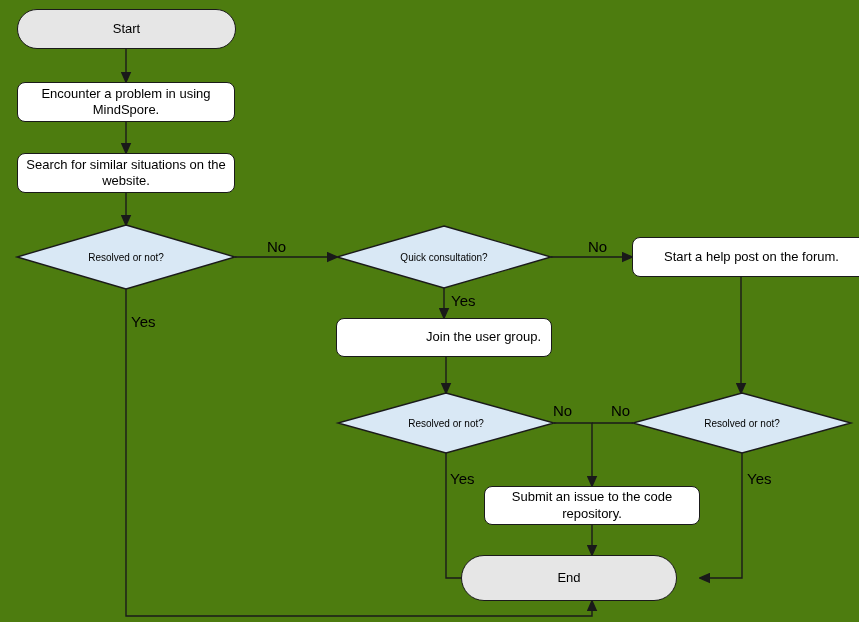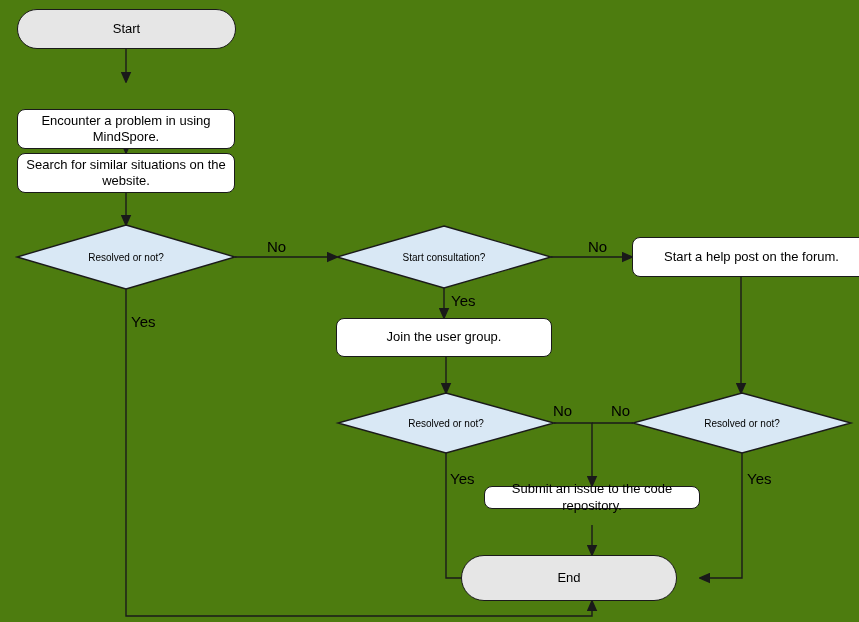--- a/index.html
+++ b/index.html
@@ -27,25 +27,25 @@
   }
   .terminal{background:var(--terminal_fill);border-radius:23px;}
   .process{border-radius:8px;}
   .diamond-label{
     position:absolute;display:flex;align-items:center;justify-content:center;
     font-size:10px;line-height:1.3;background:transparent;border:none;
   }
   .edge-label{position:absolute;font-size:15px;line-height:15px;white-space:nowrap;}
   
   .n-start   {left:17px;  top:9px;   width:219px; height:40px;}
-  .n-encounter{left:17px; top:82px;  width:218px; height:40px; padding:0 21px;margin-top:27px;}
+  .n-encounter{left:17px; top:82px;  width:218px; height:40px; padding:0 21px;}
   .n-search  {left:17px;  top:153px; width:218px; height:40px; padding:0 6px;}
   .n-forum   {left:632px; top:237px; width:239px; height:40px; padding:0 10px;}
-  .n-join    {left:336px; top:318px; width:216px; height:39px; padding:4px 10px;}
-  .n-issue   {left:484px; top:486px; width:216px; height:23px; padding:0 10px;}
+  .n-join    {left:336px; top:318px; width:216px; height:39px; padding:4px 10px;justify-content:flex-end;}
+  .n-issue   {left:484px; top:486px; width:216px; height:39px; padding:0 10px;}
   .n-end     {left:461px; top:555px; width:216px; height:46px;}
   
   .l-d1{left:81px;  top:232px; width:90px; height:50px;}
   .l-d2{left:399px; top:232px; width:90px; height:50px;}
   .l-d3{left:401px; top:398px; width:90px; height:50px;}
   .l-d4{left:697px; top:398px; width:90px; height:50px;}
   
   .el-no1 {left:267px; top:239px;}
   .el-yes1{left:131px; top:314px;}
   .el-no2 {left:588px; top:239px;}
@@ -98,21 +98,21 @@
 
   <div class="node process n-search">
     <span>Search for similar situations on the website.</span>
   </div>
 
   <div class="diamond-label l-d1">
     <span>Resolved or not?</span>
   </div>
 
   <div class="diamond-label l-d2">
-    <span>Start consultation?</span>
+    <span>Quick consultation?</span>
   </div>
 
   <div class="node process n-forum">
     <span>Start a help post on the forum.</span>
   </div>
 
   <div class="node process n-join">
     <span>Join the user group.</span>
   </div>
 

